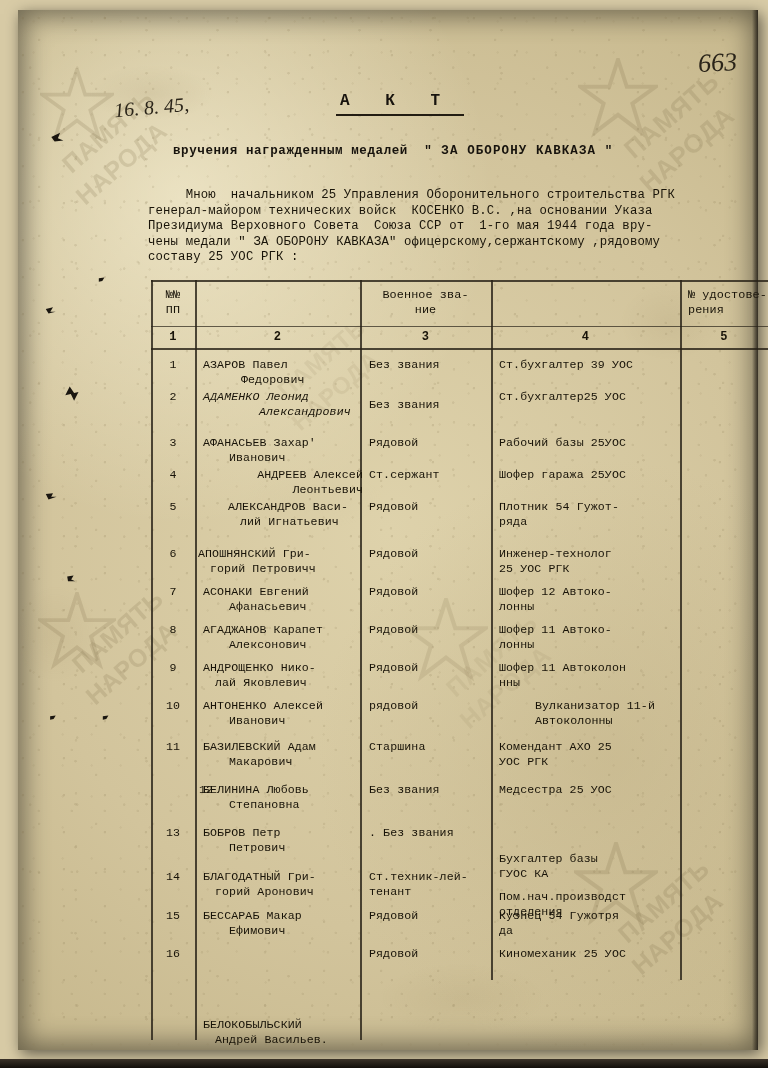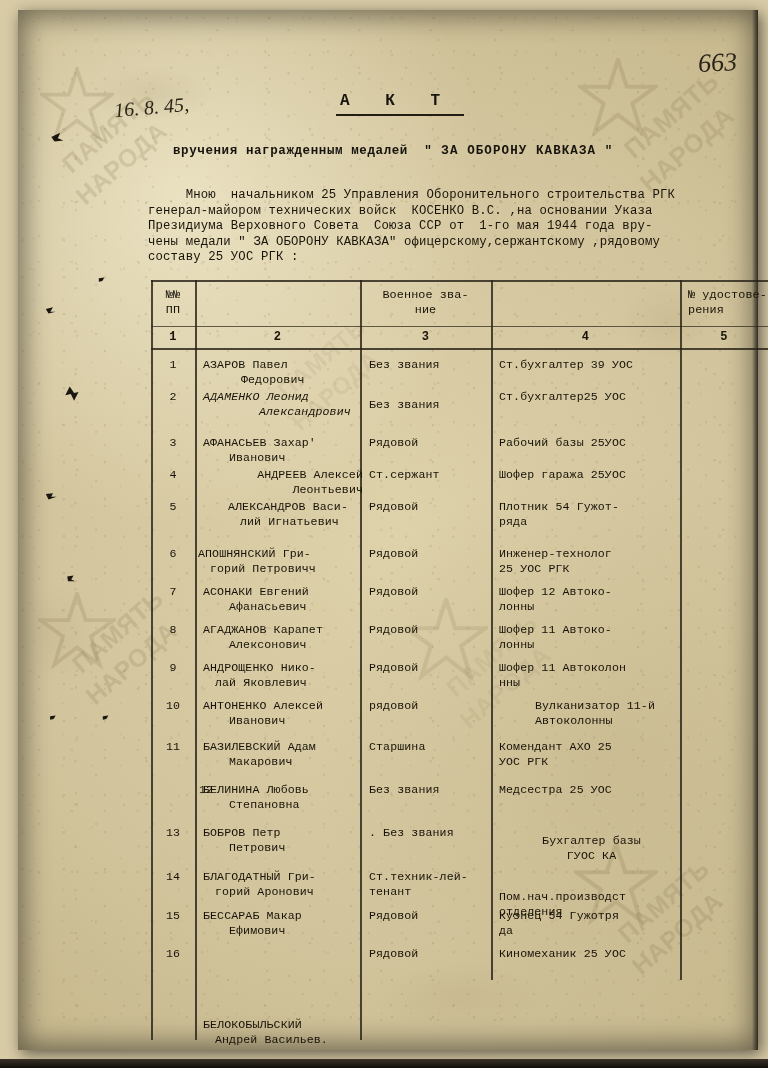--- a/index.html
+++ b/index.html
@@ -355,21 +355,21 @@
             <div>Медсестра 25 УОС</div>
           </div>
           <div class="cell num" style="left: 0px; top: 546px; width: 44px;"><span>13</span></div>
           <div class="cell " style="left: 52px; top: 546px; width: 160px;">
             <div>БОБРОВ Петр</div>
             <div style="padding-left:26px">Петрович</div>
           </div>
           <div class="cell " style="left: 218px; top: 546px; width: 122px;">
             <div>. Без звания</div>
           </div>
-          <div class="cell " style="left: 348px; top: 554px; width: 185px; text-align: center;">
+          <div class="cell " style="left: 348px; top: 572px; width: 185px;">
             <div>Бухгалтер базы</div>
             <div>ГУОС КА</div>
           </div>
           <div class="cell num" style="left: 0px; top: 590px; width: 44px;"><span>14</span></div>
           <div class="cell " style="left: 52px; top: 590px; width: 160px;">
             <div>БЛАГОДАТНЫЙ Гри-</div>
             <div style="padding-left:12px">горий Аронович</div>
           </div>
           <div class="cell " style="left: 218px; top: 590px; width: 122px;">
             <div>Ст.техник-лей-</div>

